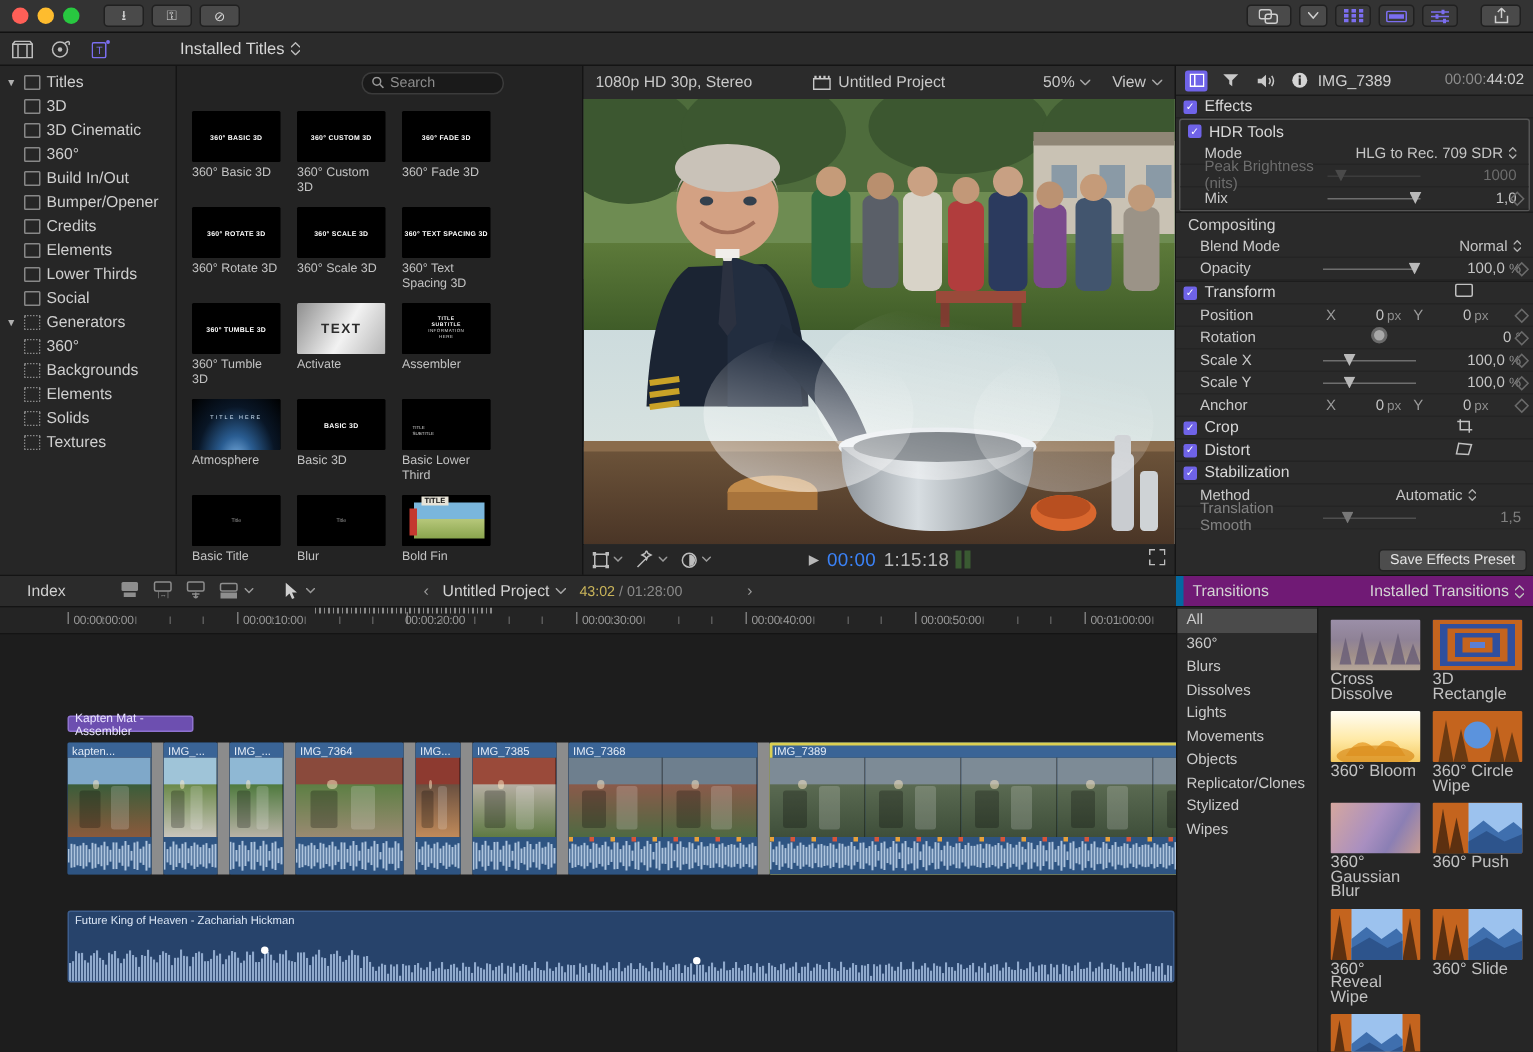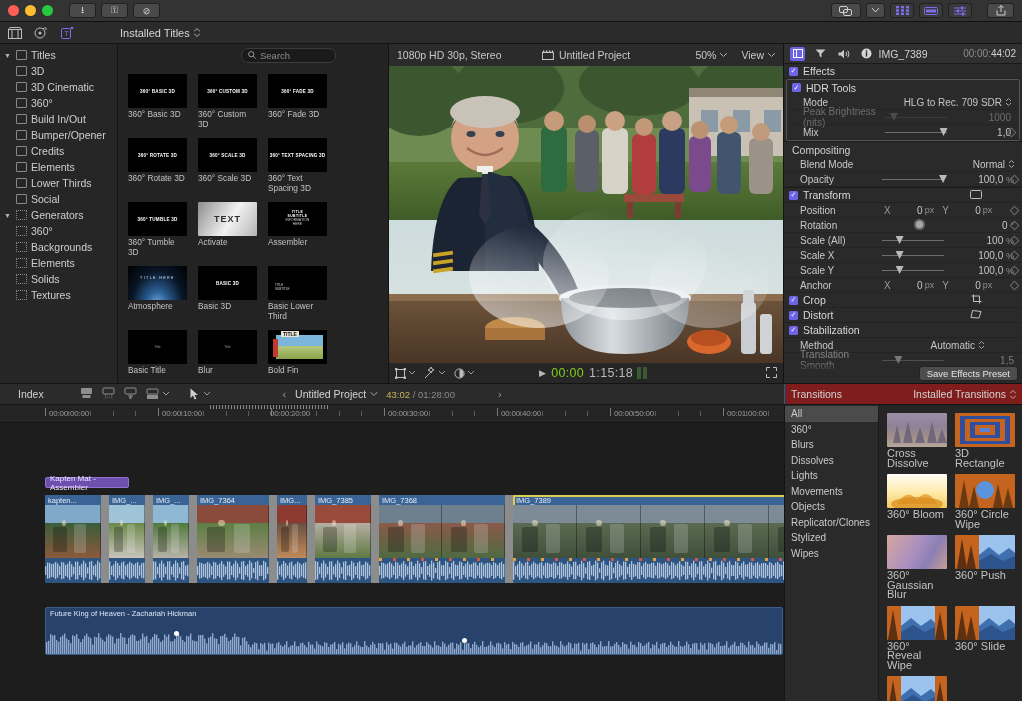--- a/index.html
+++ b/index.html
@@ -73,21 +73,21 @@
     position:relative;font-size:10.5px;color:#c8c8c8;padding:0 8px;}
   .vw-proj{position:absolute;left:50%;transform:translateX(-50%);
     display:flex;align-items:center;gap:5px;}
   .vw-right{position:absolute;right:8px;display:flex;gap:14px;align-items:center;}
   .vw-canvas{flex:1;position:relative;overflow:hidden;background:#000;}
   .vw-bottom{height:20px;background:#262626;display:flex;align-items:center;
     position:relative;padding:0 6px;}
   .vwb-left{display:flex;gap:9px;align-items:center;color:#bdbdbd;font-size:11px;}
   .tc{position:absolute;left:50%;transform:translateX(-50%);font-size:12.5px;
     color:#b8b8b8;letter-spacing:.3px;display:flex;align-items:center;gap:5px;}
-  .tc .dim{color:#84cc16;}
+  .tc .dim{color:#3b82f6;}
   .meters{position:absolute;left:63%;display:flex;gap:2px;}
   .meter{width:4px;height:12px;background:#3a5a32;}
 
   
   .inspector{width:238px;background:#2a2a2a;display:flex;flex-direction:column;
     position:relative;}
   .insp-top{height:20px;background:#303030;display:flex;align-items:center;
     padding:0 6px;position:relative;border-bottom:1px solid #1a1a1a;}
   .insp-tabs{display:flex;gap:8px;align-items:center;}
   .itab{width:15px;height:14px;display:flex;align-items:center;justify-content:center;
@@ -135,21 +135,21 @@
   .index-btn{font-size:10.5px;color:#d0d0d0;padding-left:18px;}
   .tlb-icons{display:flex;gap:9px;align-items:center;margin-left:36px;color:#b5b5b5;}
   .proj-nav{position:absolute;left:50%;transform:translateX(-50%);
     display:flex;align-items:center;gap:9px;font-size:10.5px;color:#d3d3d3;}
   .proj-nav .tcs{color:#c9b45a;font-size:9.5px;}
   .proj-nav .tcs .sl{color:#8a8a8a;}
   .chev{color:#9a9a9a;font-size:11px;}
 
   
   .trans-hdr{width:238px;display:flex;align-items:center;position:relative;
-    background:#7f1d1d;border-left:1px solid #0369a1;}
+    background:#701a75;border-left:5px solid #0369a1;}
   .trans-hdr .l{padding-left:6px;font-size:10.5px;color:#d3d3d3;}
   .trans-hdr .r{position:absolute;right:6px;font-size:10.5px;color:#d3d3d3;
     display:flex;align-items:center;gap:4px;margin-left:40px;}
 
   
   .row3{display:flex;height:318px;}
   .timeline{width:784px;background:#1d1d1d;position:relative;overflow:hidden;}
   .ruler{height:18px;background:#242424;position:relative;
     border-bottom:1px solid #141414;}
   .rtick{position:absolute;top:6px;width:1px;height:5px;background:#5a5a5a;}
@@ -825,29 +825,20 @@
               <span class="ax">Y</span>
               <span style="display:inline-block;width:30px;text-align:right">0</span>
               <span class="unit">px</span>
             </span>
           <span class="kf"></span>
         </div>
         <div class="prm">
           <span class="nm">Rotation</span>
           <span style="margin-left:36px"><span class="dial" style="display:inline-block"></span></span>
           <span class="val"><span>0</span> <span class="unit">°</span></span>
-          <span class="kf"></span>
-        </div>
-        <div class="prm">
-          <span class="nm">Scale (All)</span>
-          <span class="sld" style="margin-left:4px">
-              <span class="trk"></span>
-              <span class="hd" style="left:22%"></span>
-            </span>
-          <span class="val"><span>100</span> <span class="unit">%</span></span>
           <span class="kf"></span>
         </div>
         <div class="prm">
           <span class="nm">Scale X</span>
           <span class="sld" style="margin-left:4px">
               <span class="trk"></span>
               <span class="hd" style="left:22%"></span>
             </span>
           <span class="val"><span>100,0</span> <span class="unit">%</span></span>
           <span class="kf"></span>

